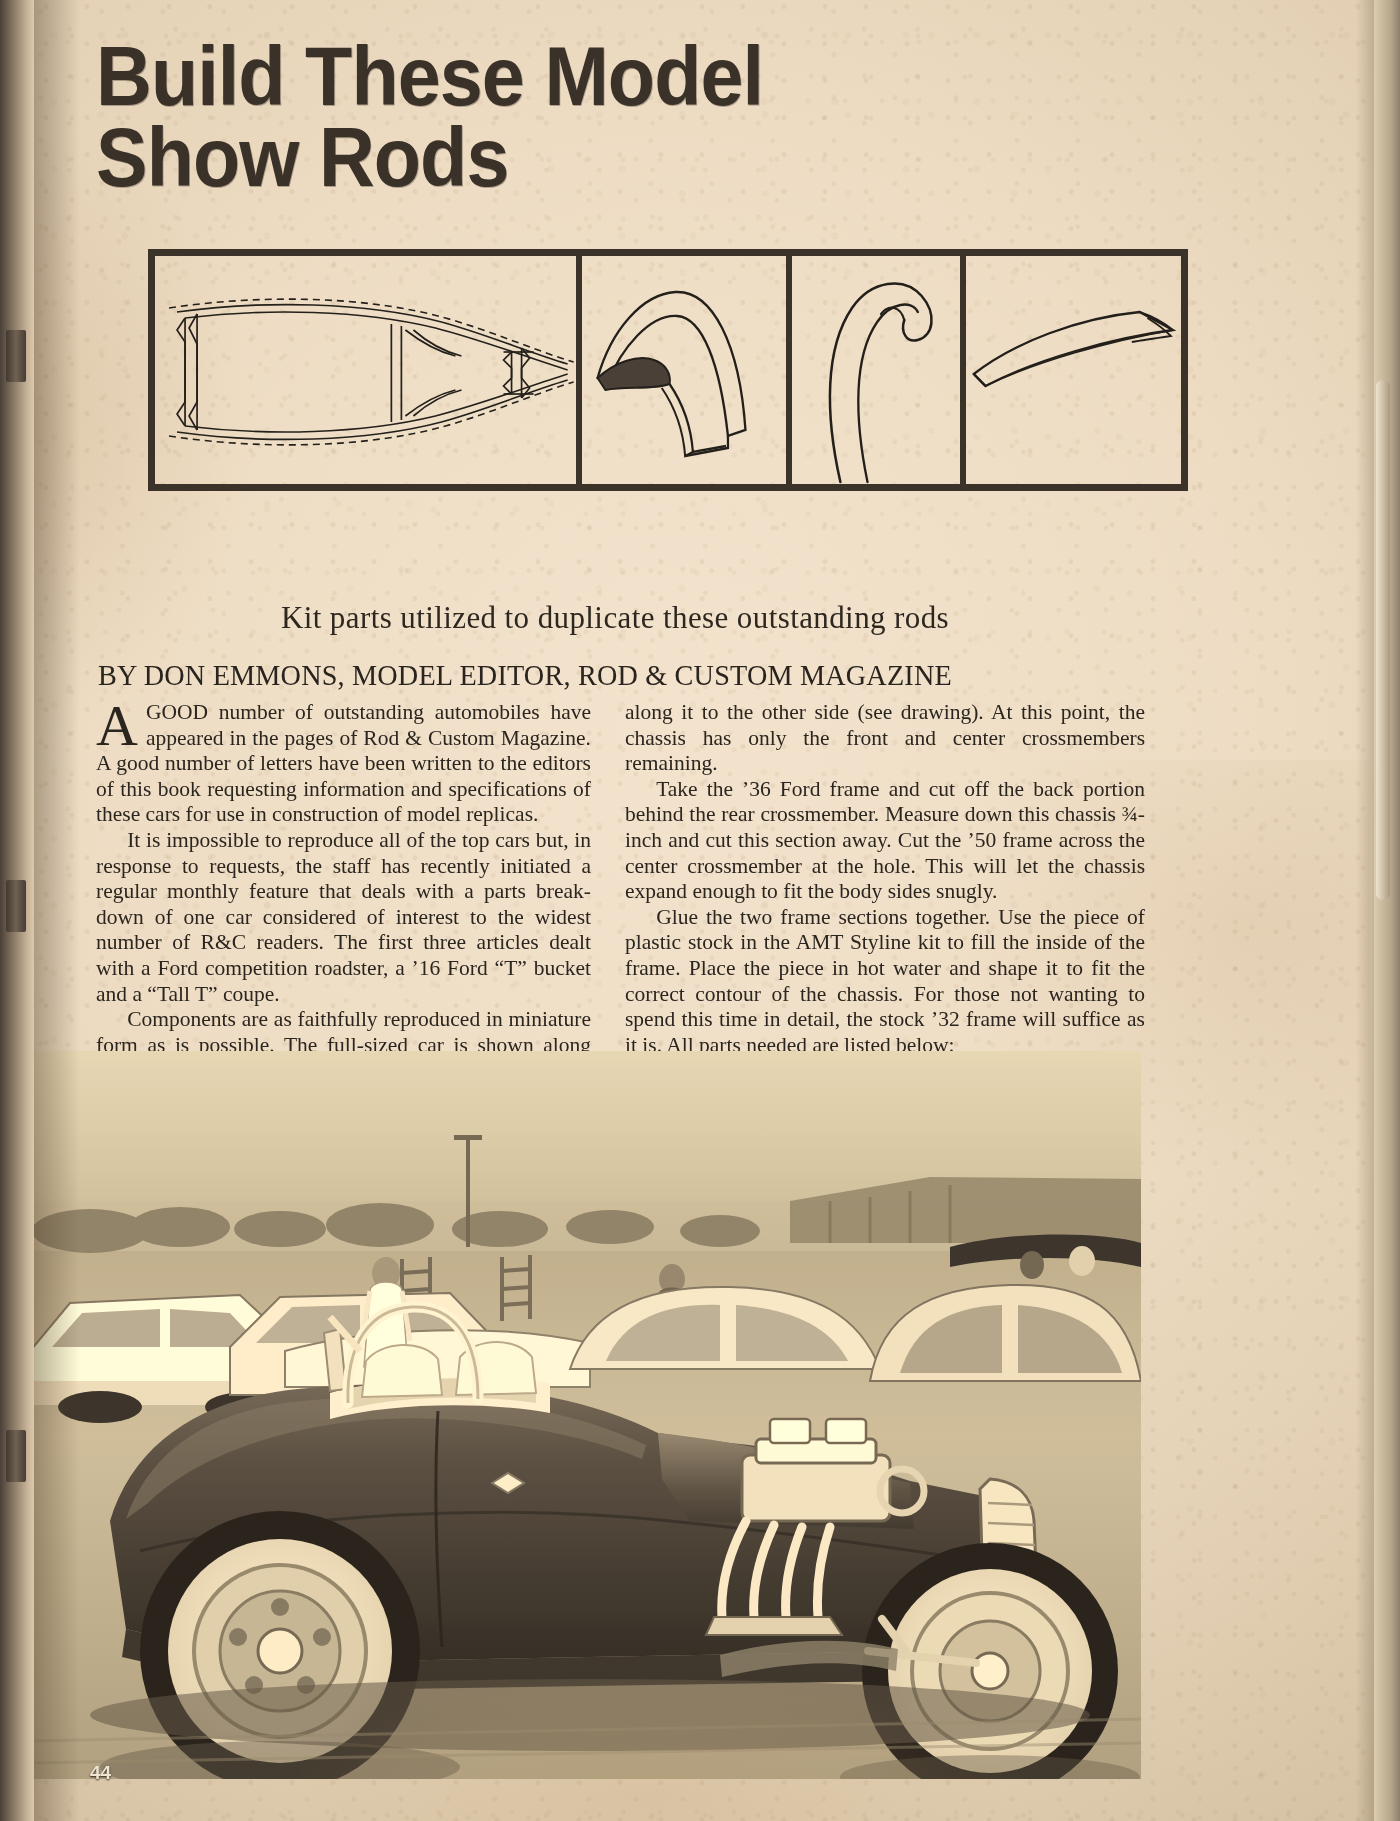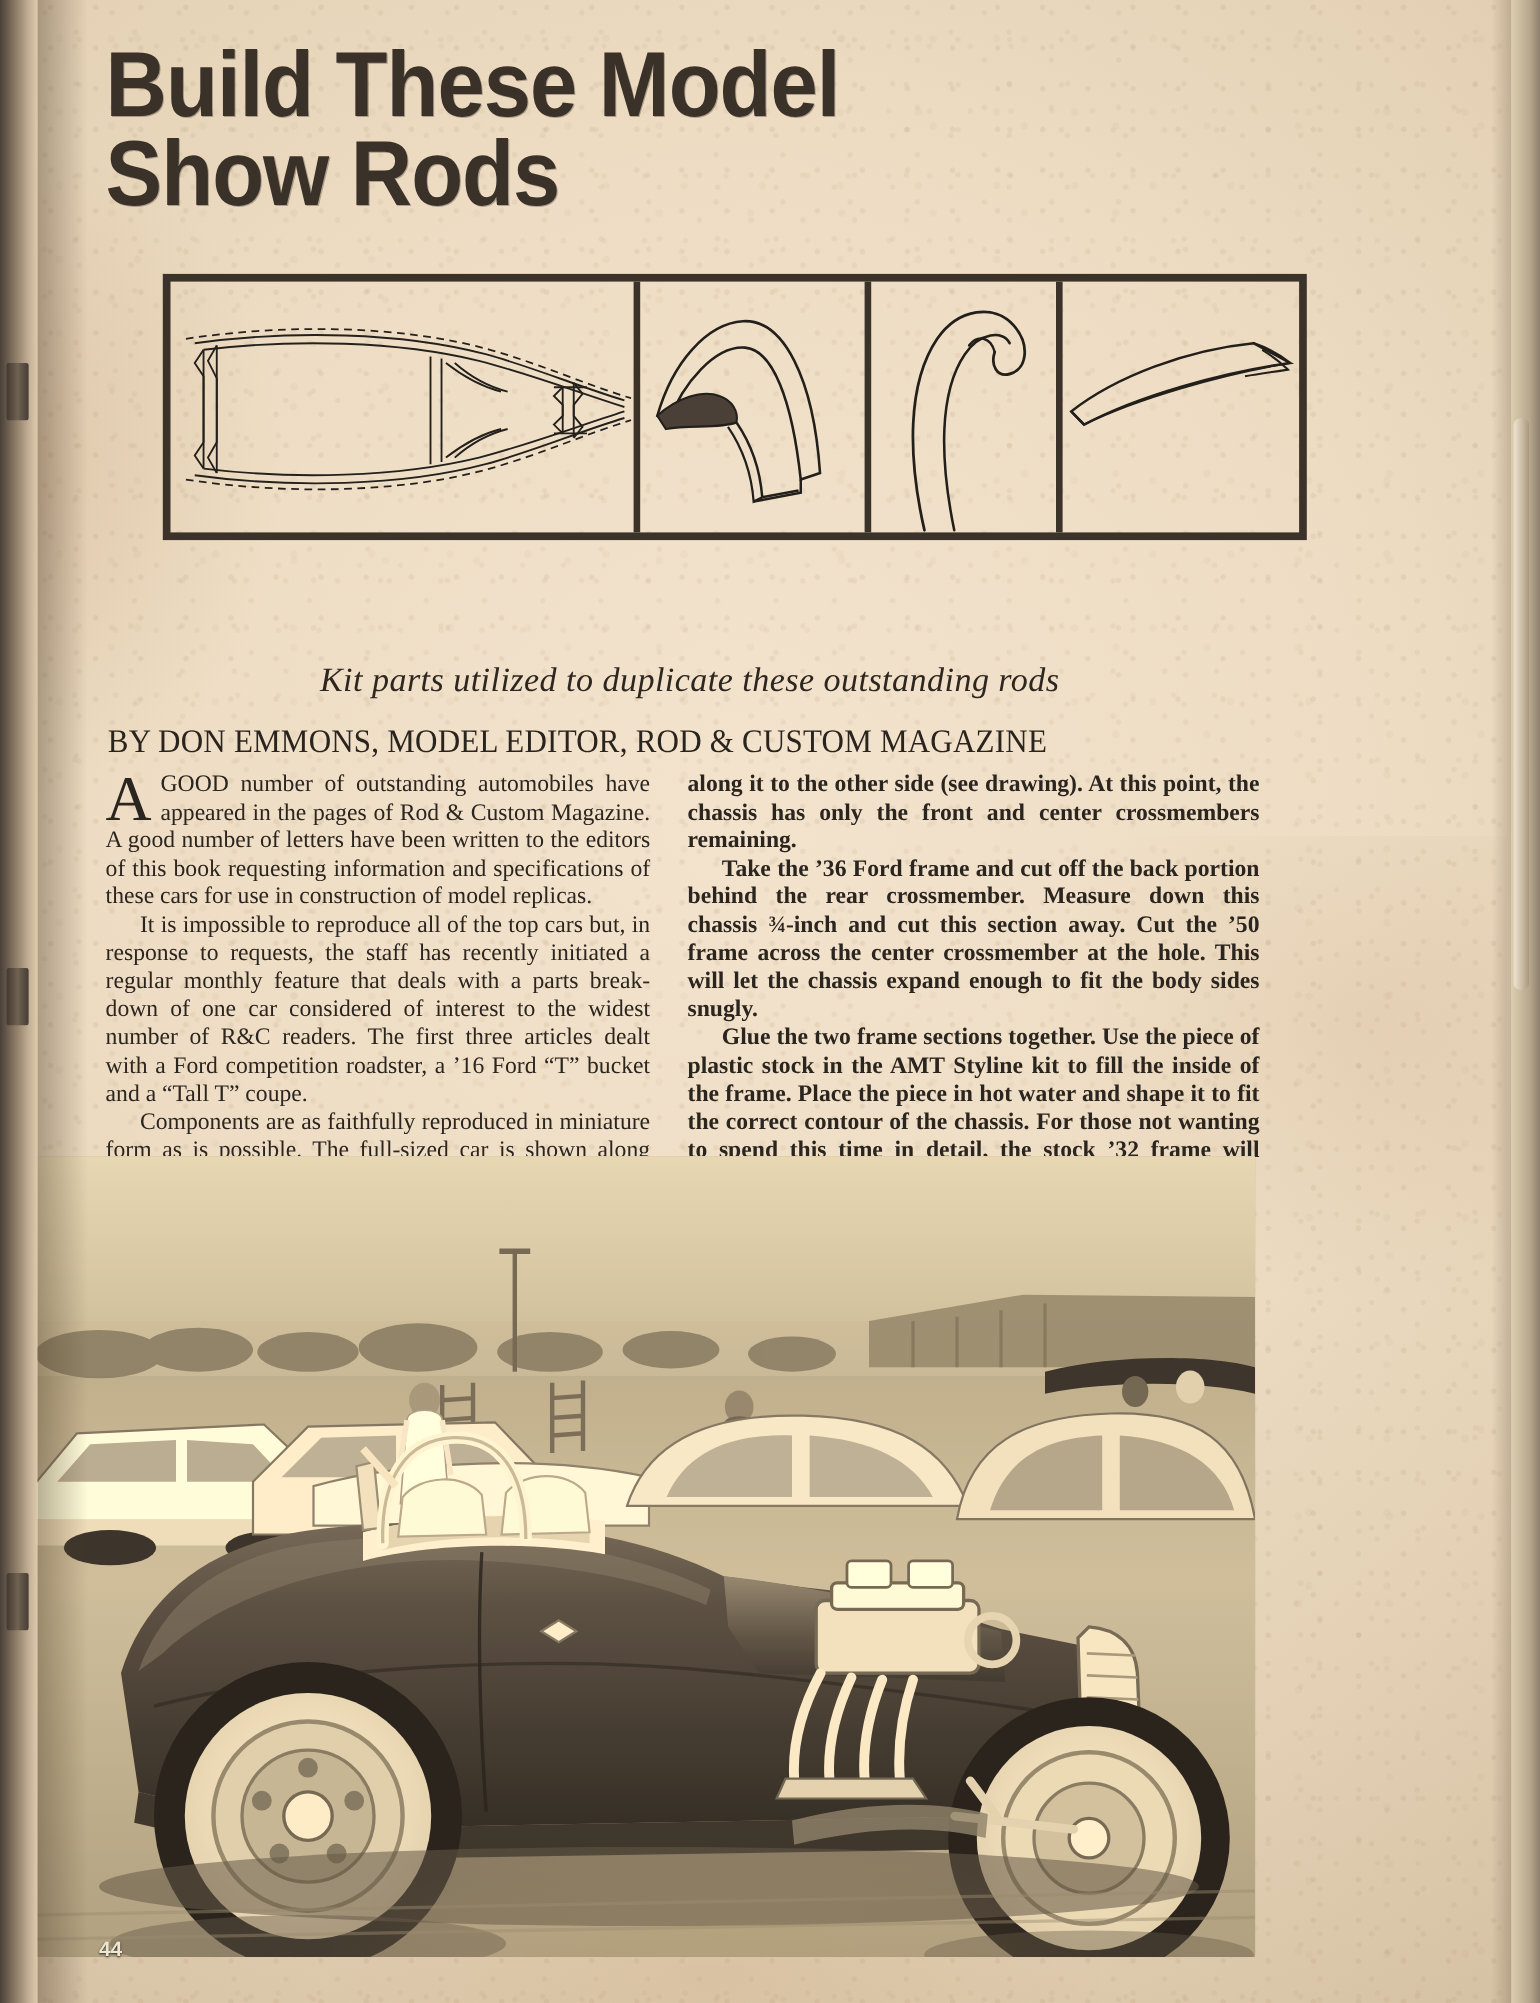--- a/index.html
+++ b/index.html
@@ -88,24 +88,23 @@
   .panel{position:relative;height:100%;box-sizing:border-box;overflow:hidden;}
   .panel + .panel{border-left:6px solid #3b332a;}
   .p1{width:41%;}
   .p2{width:20.5%;}
   .p3{width:17%;}
   .p4{width:21.5%;}
   .panel svg{position:absolute;inset:0;width:100%;height:100%;}
 
   
   .kicker{
-    position:absolute;left:12px;top:600px;width:1230px;
+    position:absolute;left:0;top:600px;width:1230px;
     text-align:center;
     font-family:"Liberation Serif",serif;
-    font-style:italic;
     font-size:31px;
     color:#2e2720;
     letter-spacing:.4px;
   }
 
   
   .byline{
     position:absolute;left:98px;top:658px;width:1070px;
     font-family:"Liberation Serif",serif;
     font-size:30px;
@@ -120,21 +119,21 @@
   .cols{position:absolute;left:96px;top:700px;width:1060px;height:350px;}
   .col{
     position:absolute;top:0;width:495px;
     font-size:21.5px;
     line-height:25.6px;
     color:#2b251f;
     text-align:justify;
     -webkit-hyphens:none;hyphens:none;
   }
   .col.left{left:0;}
-  .col.right{left:529px;width:520px;font-weight:bold;}
+  .col.right{left:529px;width:520px;}
   .col p{margin:0;text-indent:1.45em;}
   .col p.noind{text-indent:0;}
 
   .dropcap{
     float:left;
     font-size:58px;
     line-height:44px;
     padding:4px 8px 0 0;
     font-family:"Liberation Serif",serif;
     color:#2b251f;

